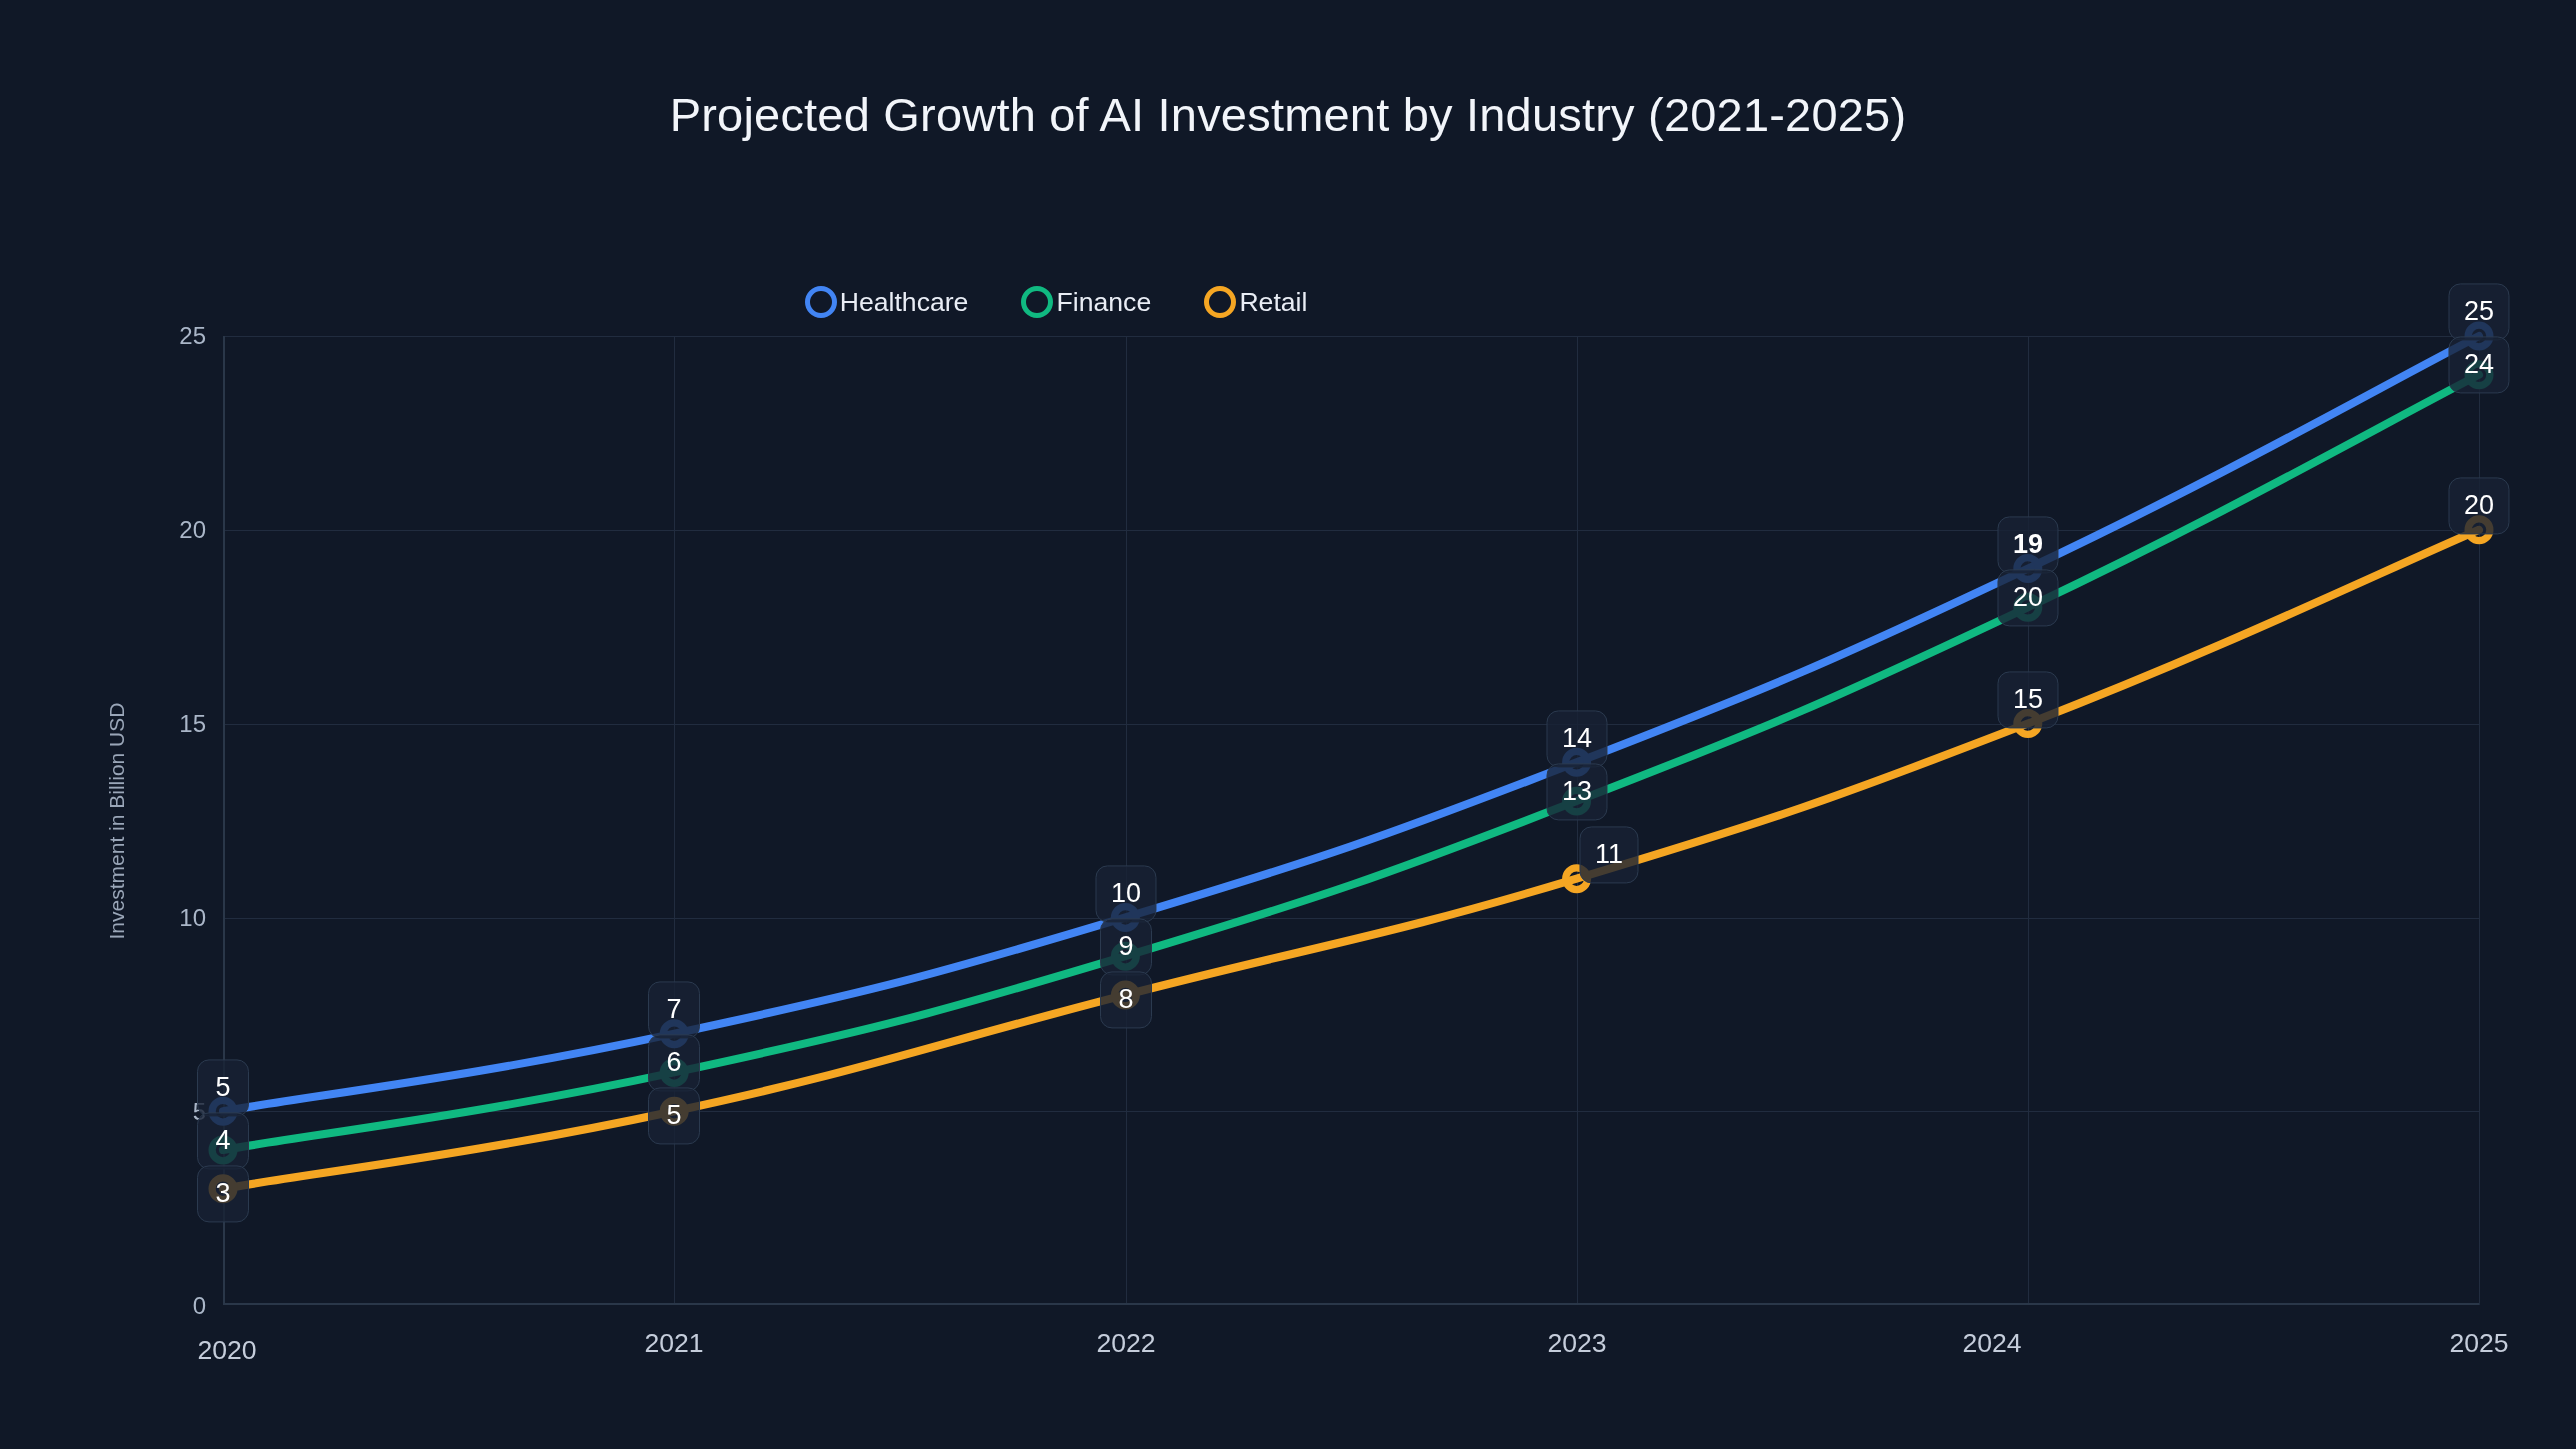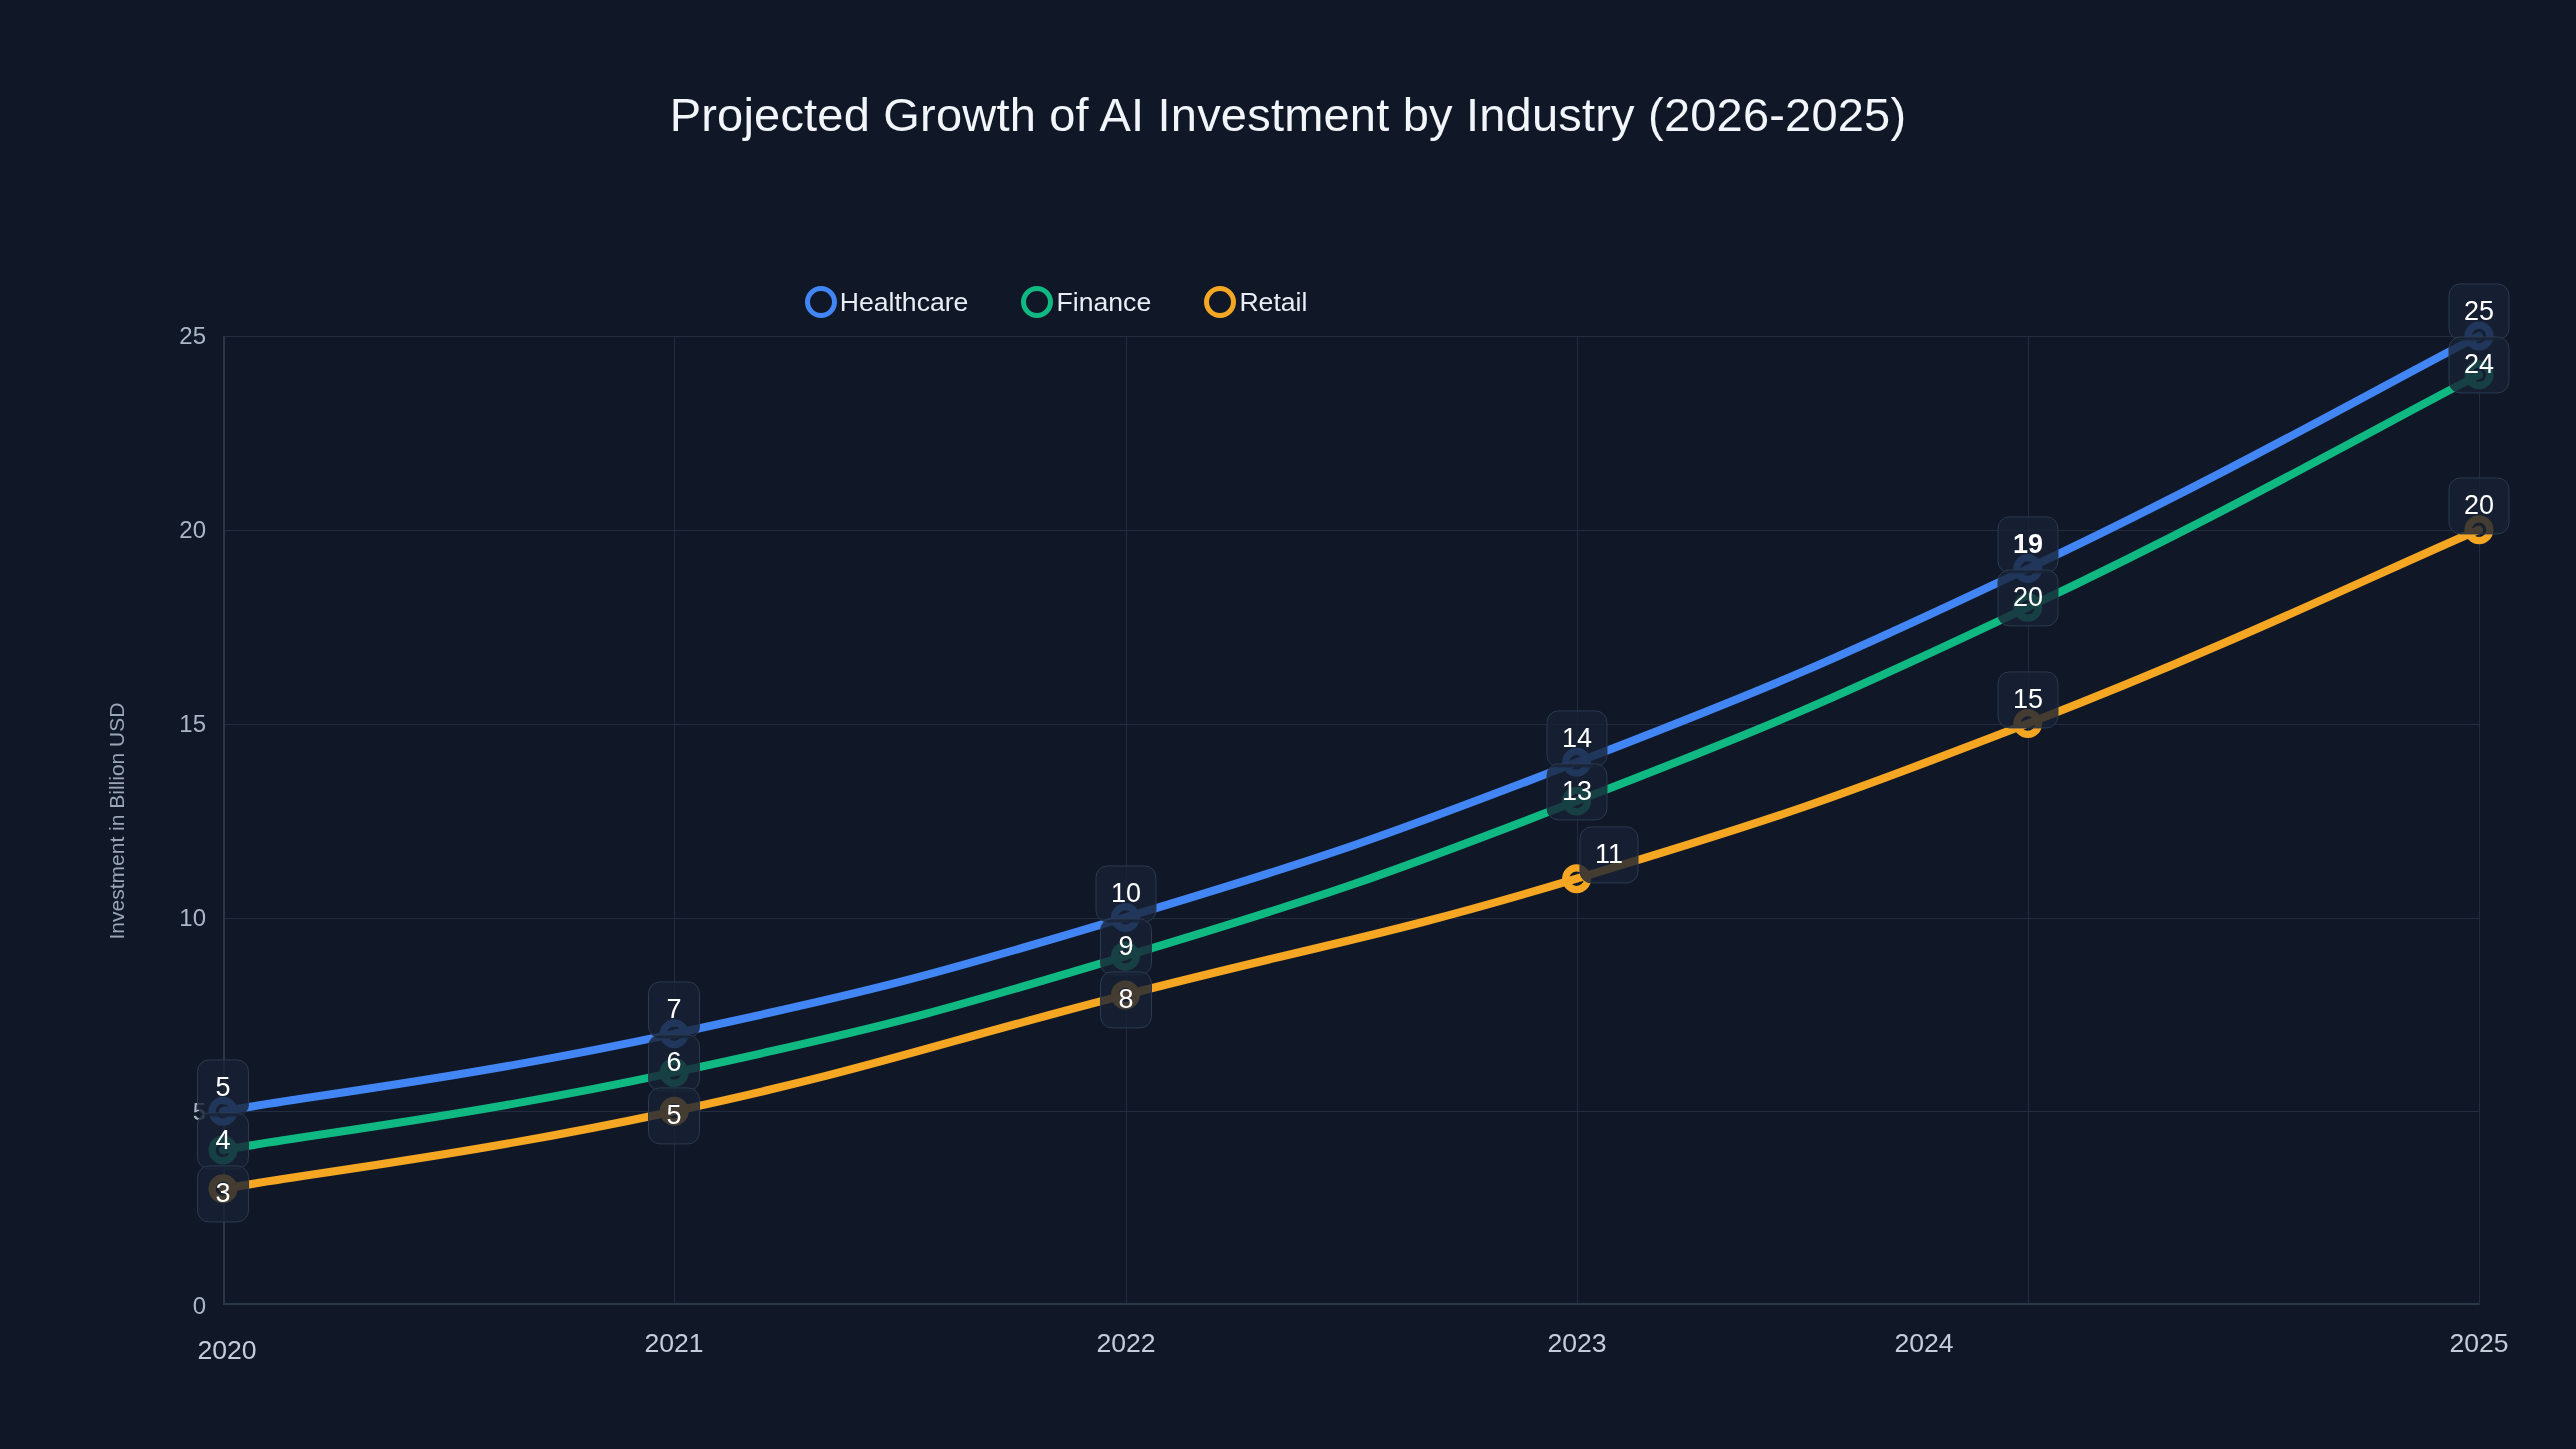--- a/index.html
+++ b/index.html
@@ -100,21 +100,21 @@
     line-height:1;
     text-align:center;
     white-space:nowrap;
   }
 </style>
 </head>
 <body>
 
 <div id="chart-root">
 
-  <div class="chart-title">Projected Growth of AI Investment by Industry (2026-2025)</div>
+  <div class="chart-title">Projected Growth of AI Investment by Industry (2021-2025)</div>
 
   <div class="legend" id="legend">
       <div class="legend-item">
         <span class="legend-ring" style="border-color: rgb(66, 133, 244);"></span>
         <span class="legend-label">Healthcare</span>
       </div>
       <div class="legend-item">
         <span class="legend-ring" style="border-color: rgb(16, 185, 129);"></span>
         <span class="legend-label">Finance</span>
       </div>
@@ -132,21 +132,21 @@
       <div class="ytick-wrap" style="top: 918px;">10</div>
       <div class="ytick-wrap" style="top: 724px;">15</div>
       <div class="ytick-wrap" style="top: 530px;">20</div>
       <div class="ytick-wrap" style="top: 336px;">25</div>
     </div>
   <div id="xticks">
       <div class="xtick" style="left: 227px; margin-top: 7px;">2020</div>
       <div class="xtick" style="left: 674px; text-align: right;">2021</div>
       <div class="xtick" style="left: 1126px;">2022</div>
       <div class="xtick" style="left: 1577px;">2023</div>
-      <div class="xtick" style="left: 1924px;">2024</div>
+      <div class="xtick" style="left: 1992px;">2024</div>
       <div class="xtick" style="left: 2479px;">2025</div>
     </div>
 
   <div class="plot-area">
     <div id="gridlines">
         <div class="grid-line-h" style="top: 775px;"></div>
         <div class="grid-line-h" style="top: 582px;"></div>
         <div class="grid-line-h" style="top: 388px;"></div>
         <div class="grid-line-h" style="top: 194px;"></div>
         <div class="grid-line-h" style="top: 0px;"></div>

